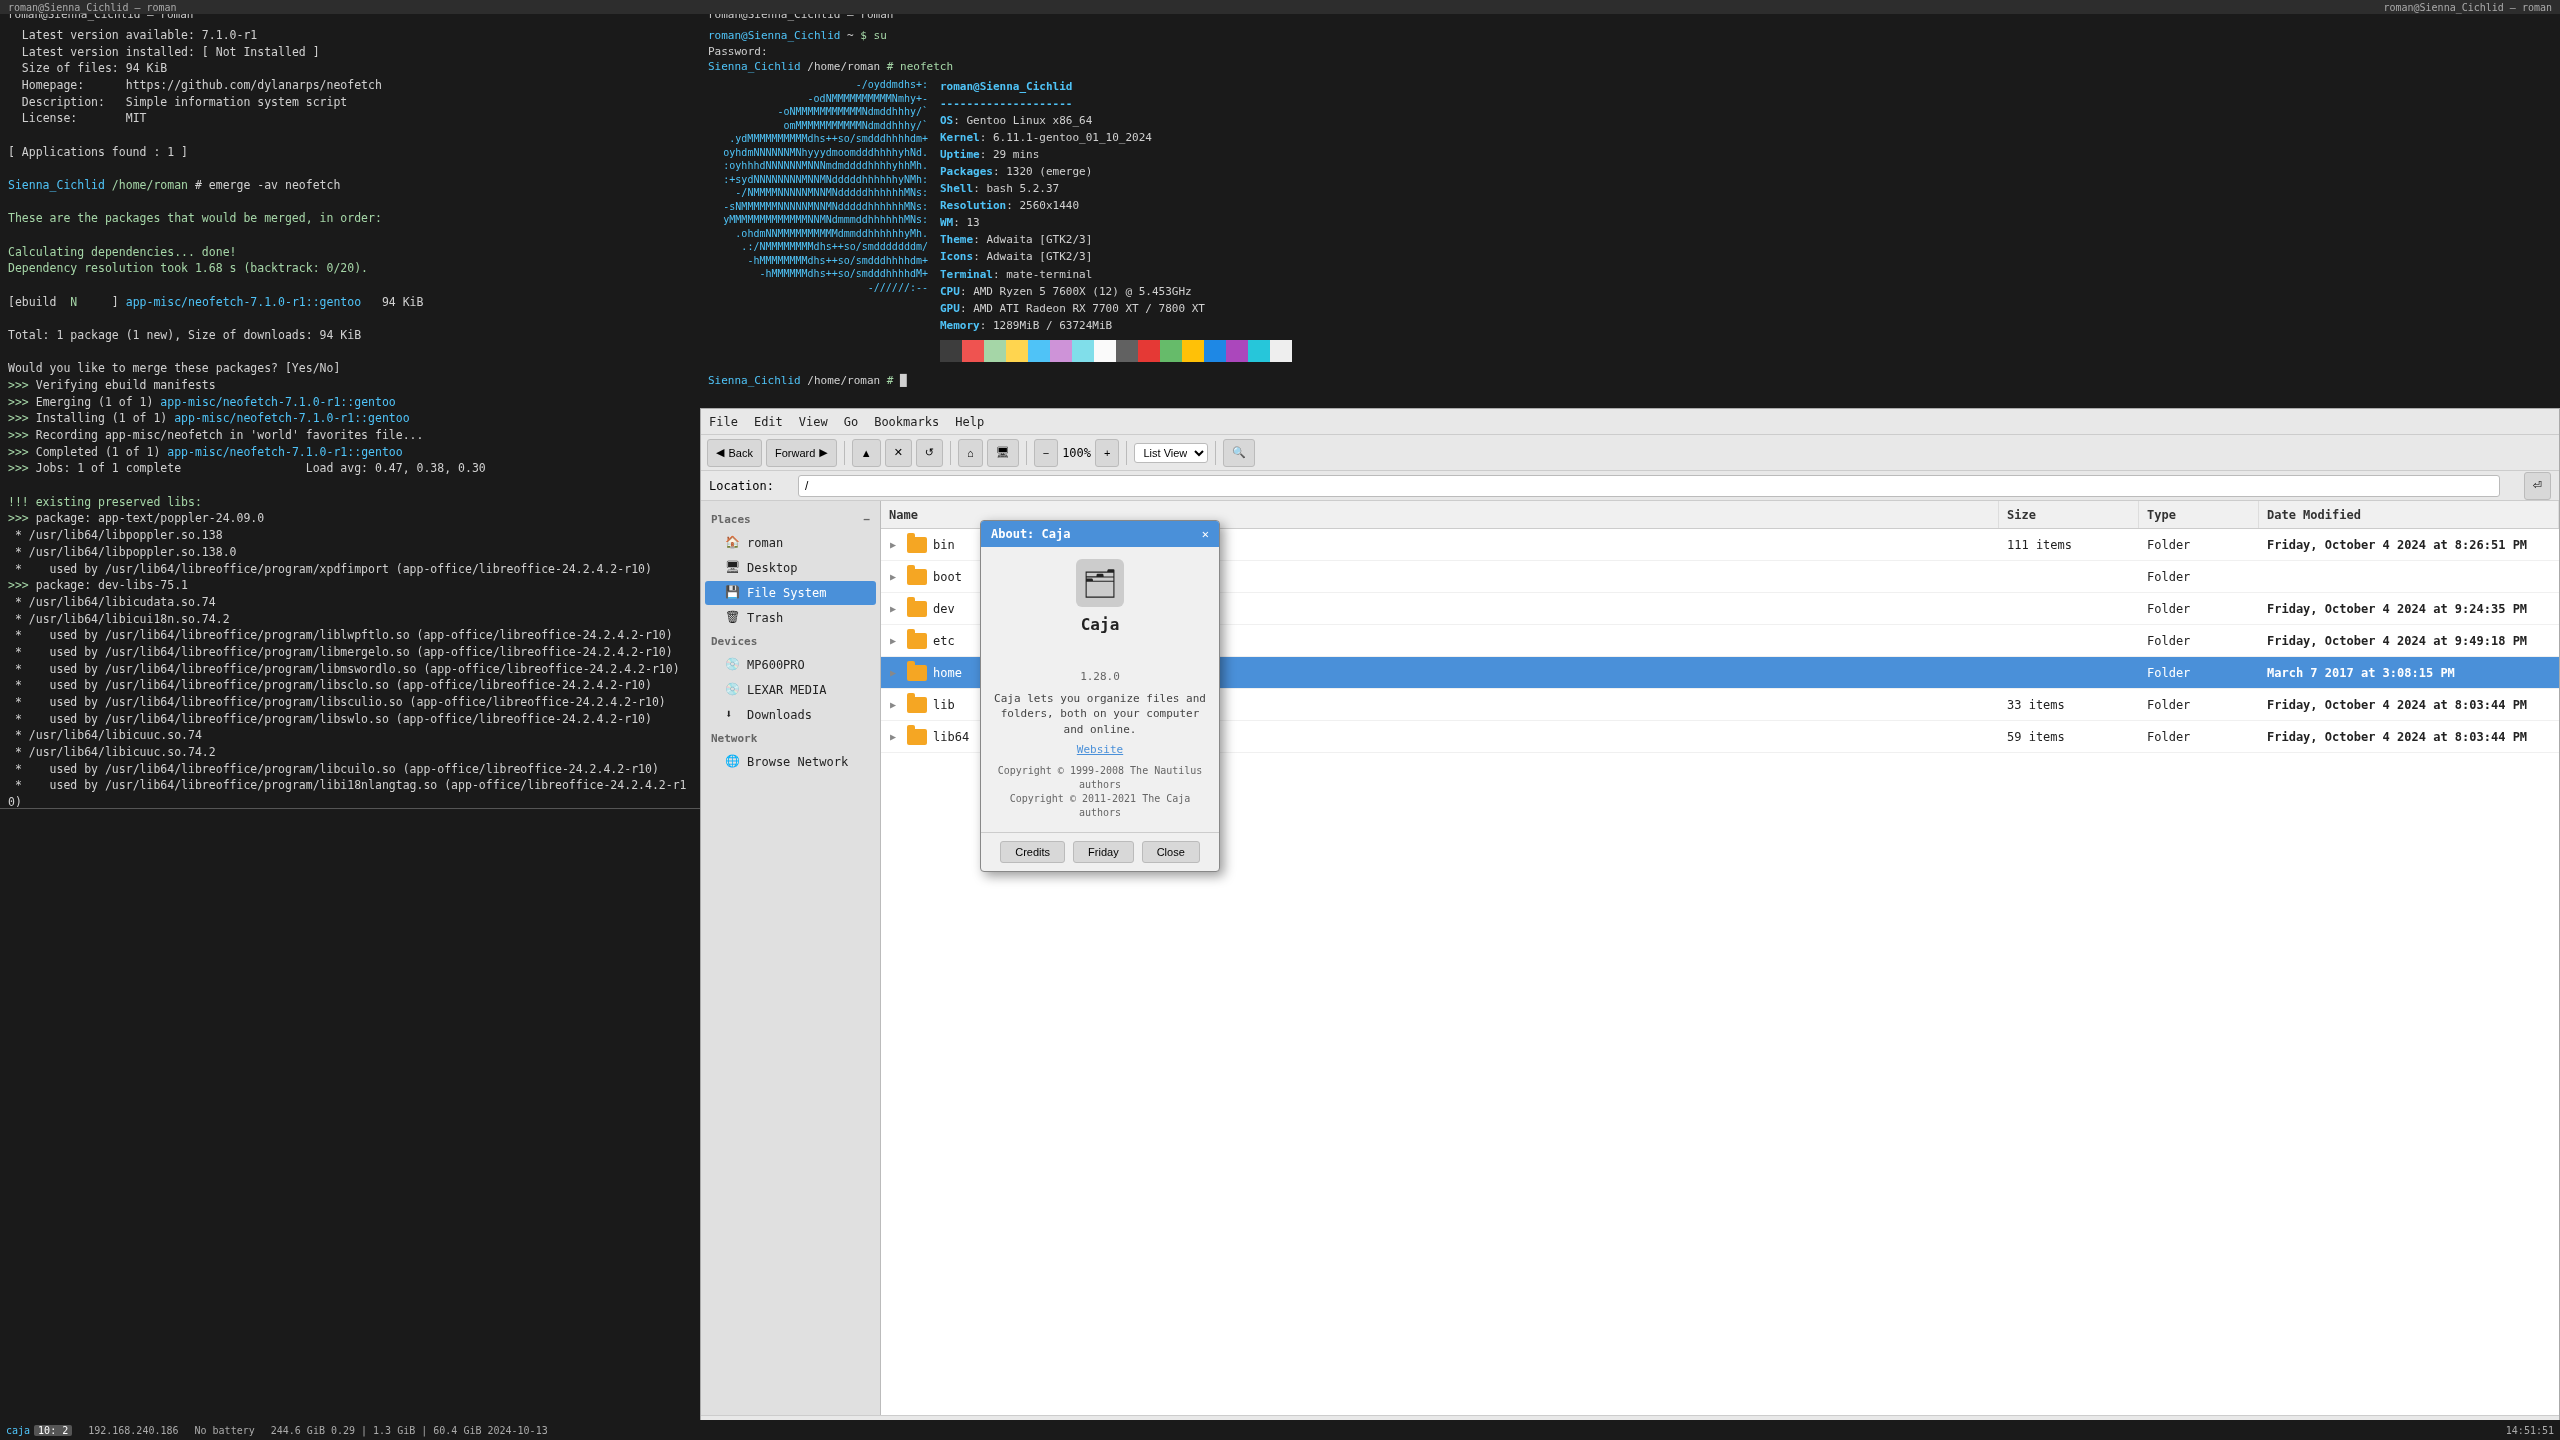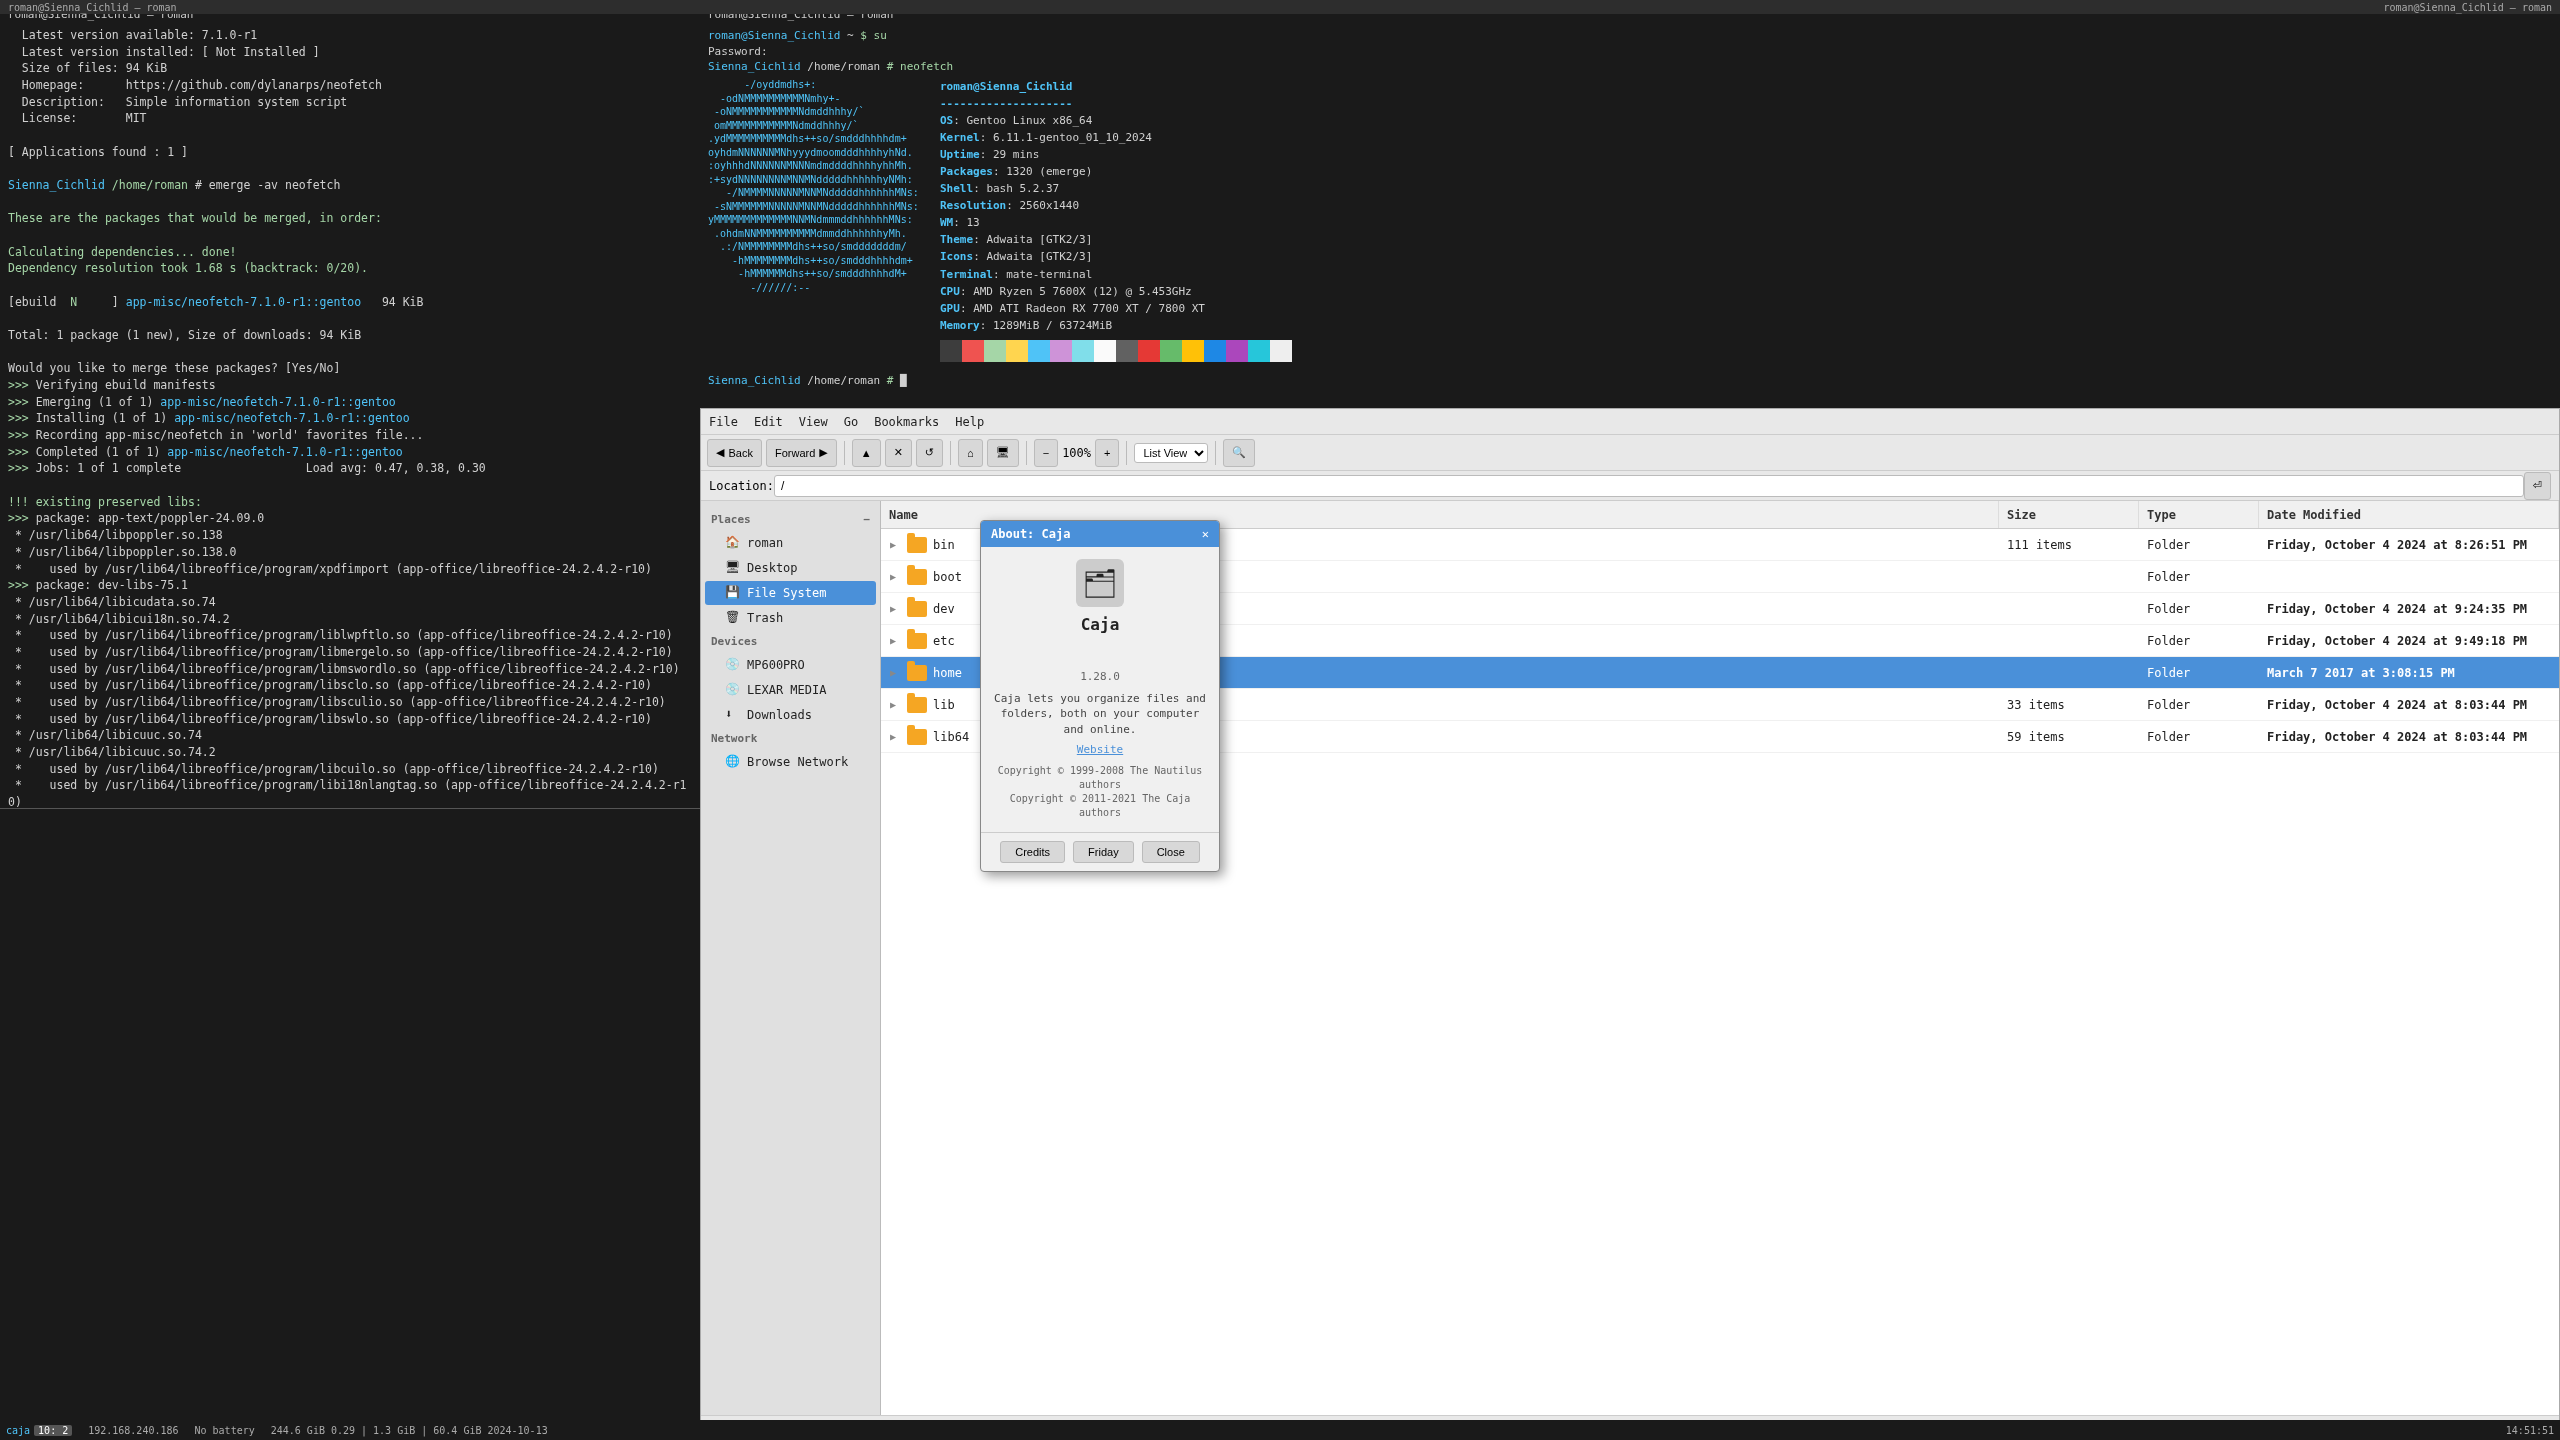--- a/index.html
+++ b/index.html
@@ -63,20 +63,21 @@
     #right-terminal .term-title {
       font-size: 11px;
       color: #ccc;
       margin-bottom: 6px;
     }
     #right-terminal pre {
       font-size: 11px;
       line-height: 1.45;
       color: #d0d0d0;
       white-space: pre-wrap;
+      text-align: right;
     }
 
     .neofetch-layout {
       display: flex;
       gap: 0;
     }
     .neofetch-ascii {
       color: #4fc3f7;
       font-size: 10.5px;
       line-height: 1.4;
@@ -187,21 +188,21 @@
       border-radius: 3px;
     }
 
     
     #fm-location {
       height: 30px;
       background: #e8e8e8;
       display: flex;
       align-items: center;
       padding: 0 8px;
-      gap: 0;
+      gap: 24px;
       font-size: 12px;
       border-bottom: 1px solid #ccc;
     }
     #fm-location-input {
       flex: 1;
       height: 22px;
       border: 1px solid #bbb;
       border-radius: 3px;
       padding: 0 6px;
       font-size: 12px;

